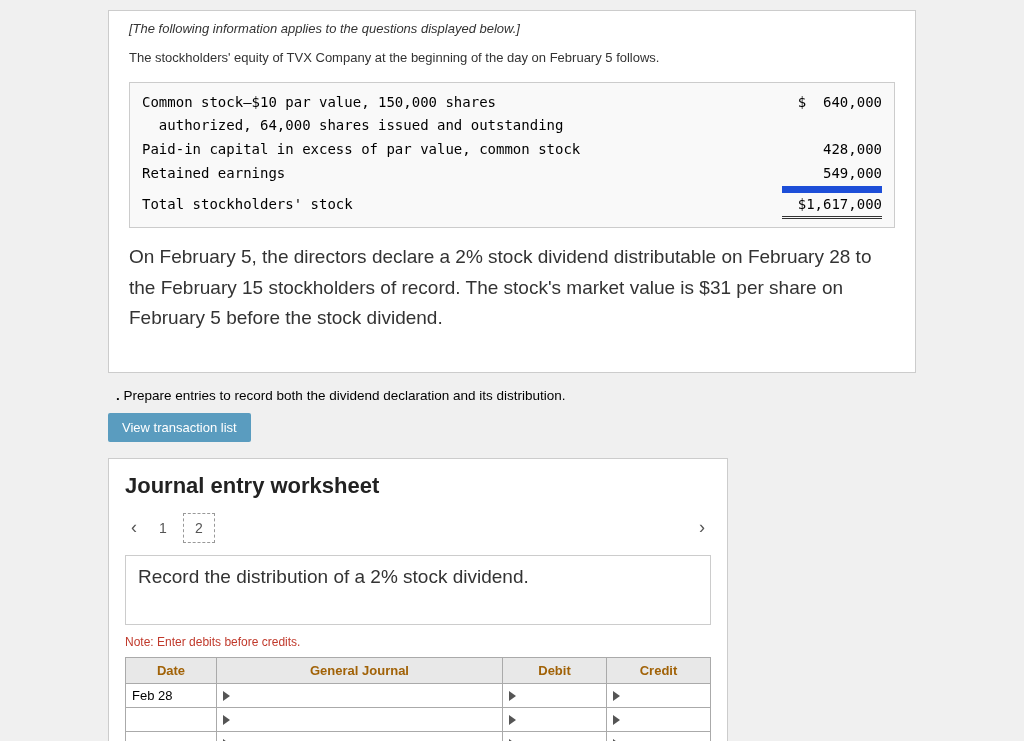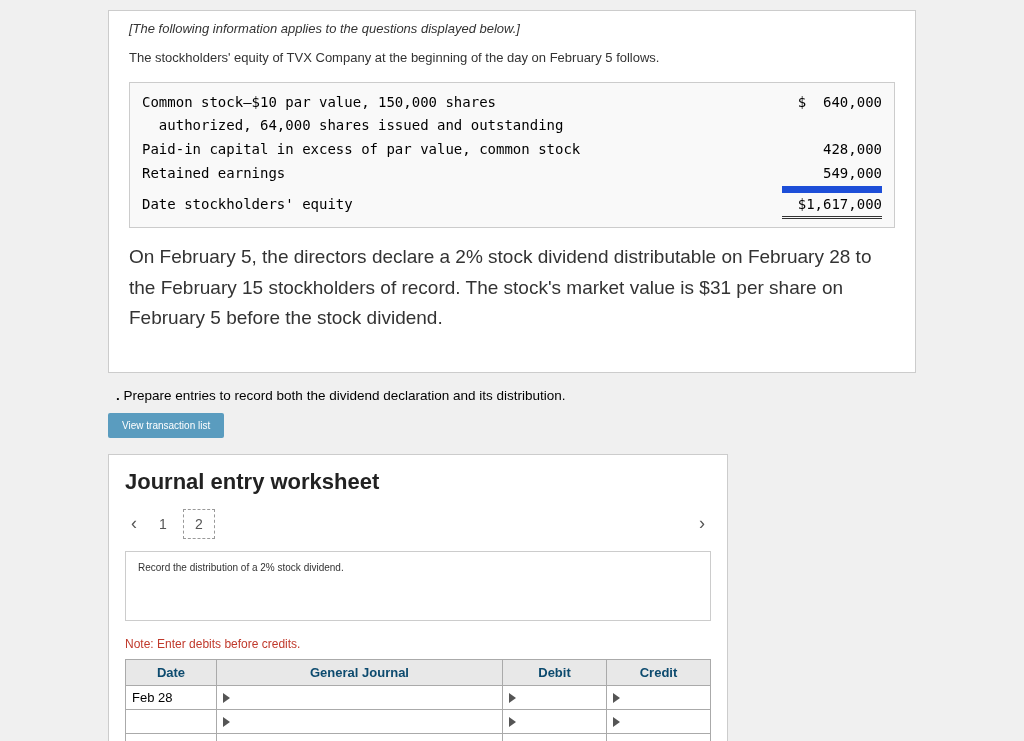--- a/index.html
+++ b/index.html
@@ -66,21 +66,21 @@
       font-size: 13.5px;
       color: #000000;
       margin-bottom: 14px;
       padding-left: 8px;
     }
     .btn-view-transaction {
       background: #5a9cbf;
       color: white;
       border: none;
       padding: 7px 14px;
-      font-size: 10px;
+      font-size: 13px;
       cursor: pointer;
       margin-bottom: 16px;
       border-radius: 2px;
     }
     .worksheet-panel {
       border: 1px solid #ccc;
       background: #fff;
       width: 620px;
       padding: 14px 16px 0 16px;
       margin-left: 0;
@@ -116,43 +116,43 @@
       border: 1px solid transparent;
     }
     .tab-num.active {
       border: 1px dashed #999;
       background: #fff;
       font-weight: normal;
     }
     .worksheet-description-box {
       border: 1px solid #ccc;
       padding: 10px 12px;
-      font-size: 10px;
+      font-size: 19px;
       color: #333;
       min-height: 70px;
-      margin-bottom: 16px;
+      margin-bottom: 10px;
       background: #fff;
     }
     .note-text {
       font-size: 12px;
       color: #c0392b;
       margin-bottom: 8px;
     }
     .journal-table {
       width: 100%;
       border-collapse: collapse;
       font-size: 13px;
     }
     .journal-table th {
       background: #e8e8e8;
       border: 1px solid #aaa;
       padding: 5px 8px;
       text-align: center;
       font-weight: bold;
-      color: #0c4a6e;
+      color: #a16207;
     }
     .journal-table td {
       border: 1px solid #aaa;
       padding: 4px 6px;
       height: 14px;
     }
     .journal-table td.date-cell {
       text-align: left;
       width: 70px;
       font-size: 13px;
@@ -198,21 +198,21 @@
       </div>
       <div class="equity-row">
         <span class="label">Paid-in capital in excess of par value, common stock</span>
         <span class="value">428,000</span>
       </div>
       <div class="equity-row underline">
         <span class="label">Retained earnings</span>
         <span class="value">549,000</span>
       </div>
       <div class="equity-row total">
-        <span class="label">Date stockholders' equity</span>
+        <span class="label">Total stockholders' stock</span>
         <span class="value">$1,617,000</span>
       </div>
     </div>
 
     <p class="description-text">On February 5, the directors declare a 2% stock dividend distributable on February 28 to the February 15 stockholders of record. The stock's market value is $31 per share on February 5 before the stock dividend.</p>
   </div>
 
   
   <div style="margin: 14px 0 10px 0; padding-left: 0;">
     <span class="question-line">

